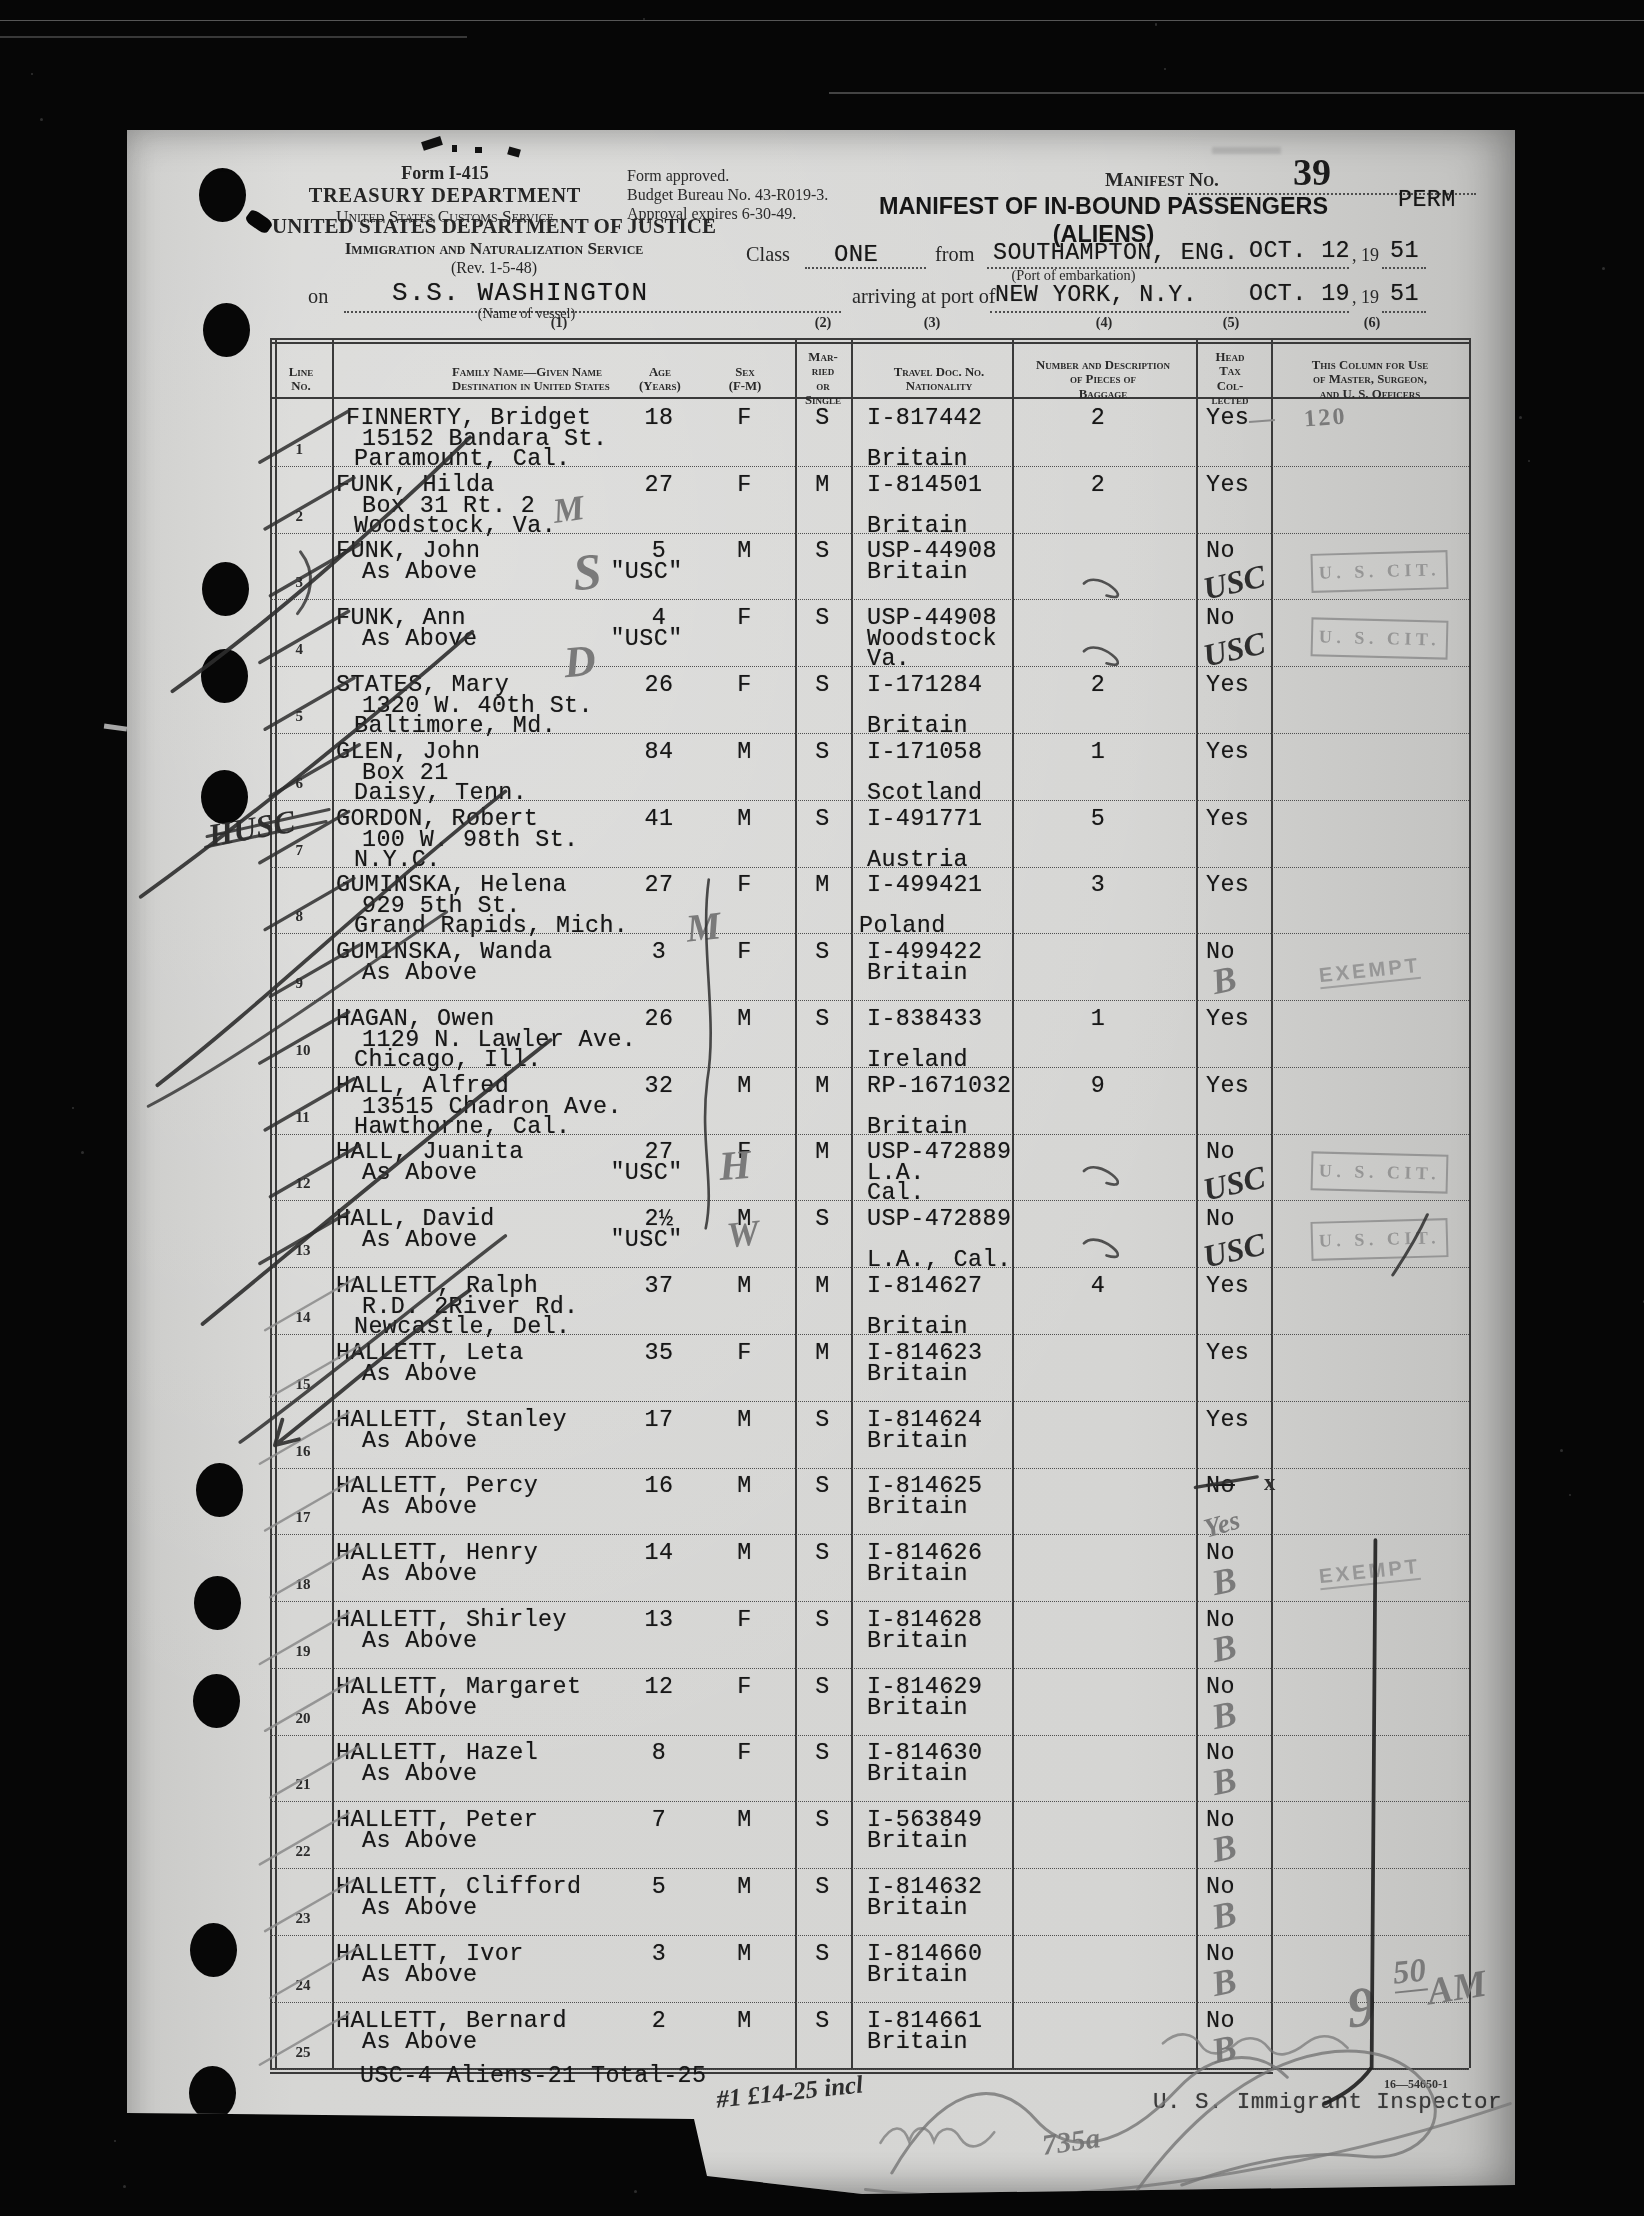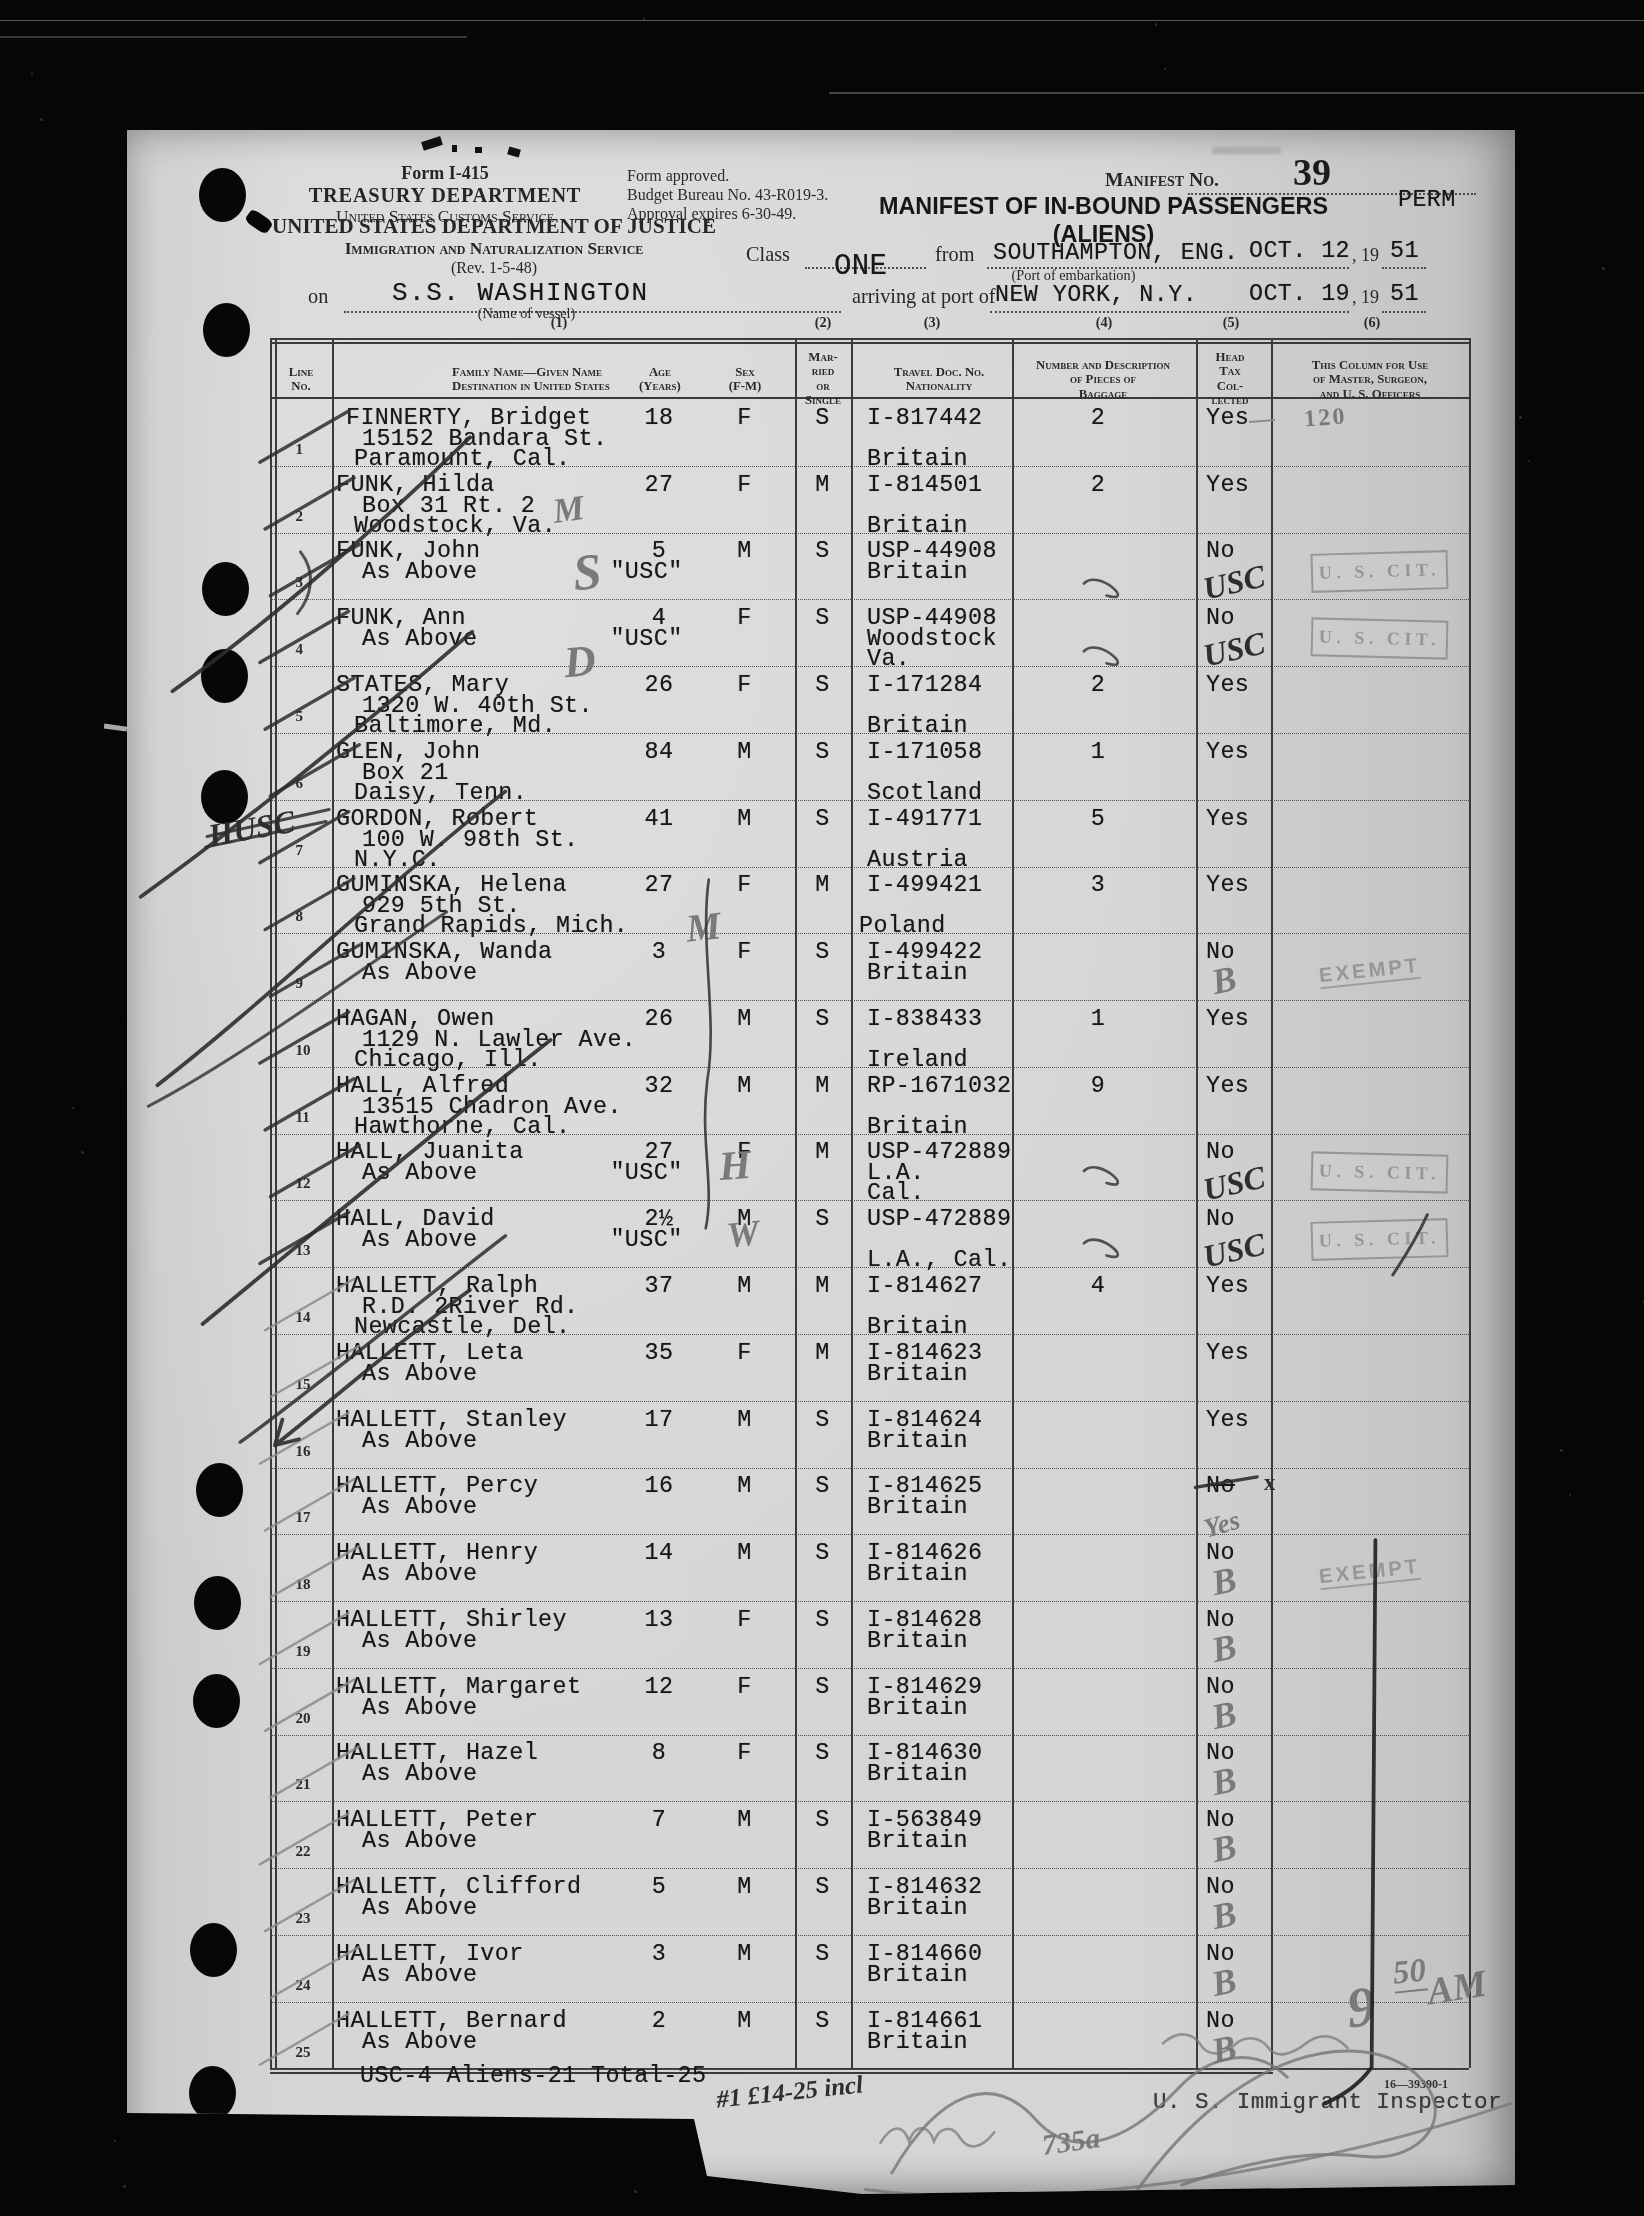--- a/index.html
+++ b/index.html
@@ -164,21 +164,21 @@
 
     <div class="abs" style="left:1085px;top:16.6px;width:69px;height:7.5px;background:#9a9a9a;opacity:.45;filter:blur(1.5px);"></div>
     <div class="abs sc pr" style="left:978px;top:39px;font-size:19.6px;font-weight:bold;">Manifest No.</div>
     <div class="abs dot" style="left:1061px;top:39px;width:288px;height:24px;"></div>
     <div class="abs" style="left:1166px;top:19.6px;font-size:38px;font-weight:bold;color:#1c1c1c;">39</div>
     <div class="abs ctr" style="left:713px;top:63px;width:527px;font-family:'Liberation Sans','DejaVu Sans',sans-serif;font-size:23.4px;font-weight:bold;color:#161616;transform:scaleY(1.06);">MANIFEST OF IN-BOUND PASSENGERS (ALIENS)</div>
     <div class="abs mono" style="left:1271px;top:57px;font-size:23.4px;">PERM</div>
 
     <div class="abs pr" style="left:619px;top:113px;font-size:20.3px;">Class</div>
     <div class="abs dot" style="left:678px;top:111px;width:121px;height:25.6px;"></div>
-    <div class="abs mono" style="left:707px;top:111px;font-size:29px;margin-top:9px;">ONE</div>
+    <div class="abs mono" style="left:707px;top:111px;font-size:24px;">ONE</div>
     <div class="abs pr" style="left:808px;top:113px;font-size:20.3px;">from</div>
     <div class="abs dot" style="left:860px;top:111px;width:362px;height:25.6px;"></div>
     <div class="abs mono" style="left:866px;top:110px;font-size:23.4px;">SOUTHAMPTON, ENG.</div>
     <div class="abs mono" style="left:1122px;top:108px;font-size:23.4px;">OCT. 12</div>
     <div class="abs pr" style="left:1225px;top:115px;font-size:18px;">, 19</div>
     <div class="abs dot" style="left:1255px;top:111px;width:44px;height:25.6px;"></div>
     <div class="abs mono" style="left:1263px;top:108px;font-size:23.4px;">51</div>
     <div class="abs ctr pr" style="left:856px;top:137px;width:181px;font-size:14.3px;">(Port of embarkation)</div>
 
     <div class="abs pr" style="left:181px;top:155px;font-size:20.3px;">on</div>
@@ -578,21 +578,21 @@
         <div class="hand pencil" style="left: 592px; top: 1011px; font-size: 41px; transform: rotate(-4deg);">H</div>
         <div class="hand pencil" style="left: 600px; top: 1083px; font-size: 36px; transform: rotate(-6deg);">W</div>
         <div class="hand pencil" style="left: 1220px; top: 1844px; font-size: 57px; transform: rotate(-6deg);">9</div>
         <div class="hand pencil" style="left: 1266px; top: 1823px; font-size: 33px; transform: rotate(-6deg); border-bottom: 2.3px solid rgb(122, 122, 122);">50</div>
         <div class="hand pencil" style="left: 1300px; top: 1835px; font-size: 38px; transform: rotate(-9deg);">AM</div>
       </div>
 
     <div class="abs mono" style="left:233px;top:1933px;font-size:23.4px;">USC-4 Aliens-21 Total-25</div>
     <div class="hand pen" style="left:589px;top:1948px;font-size:25px;transform:rotate(-6deg);">#1 £14-25 incl</div>
     <div class="hand pencil" style="left:915px;top:1995px;font-size:29px;transform:rotate(-8deg);">735a</div>
-    <div class="abs" style="left:1257px;top:1947px;font-size:12px;font-weight:bold;color:#333;">16—39390-1</div>
+    <div class="abs" style="left:1257px;top:1947px;font-size:12px;font-weight:bold;color:#333;">16—54650-1</div>
     <div class="abs mono" style="left:1026px;top:1959px;font-size:22.6px;color:#3a3a3a;">U. S. Immigrant Inspector</div>
 
     <svg id="ink" class="ink" width="1388" height="2064" viewBox="0 0 1842 2740">
         <path d="M 176,441 L 294,373" fill="none" stroke="#2e2e2e" stroke-width="4.5" stroke-linecap="round" opacity="0.85"></path>
         <path d="M 183,529.64 L 301,461.64" fill="none" stroke="#2e2e2e" stroke-width="4.5" stroke-linecap="round" opacity="0.85"></path>
         <path d="M 190,618.28 L 308,550.28" fill="none" stroke="#2e2e2e" stroke-width="4.5" stroke-linecap="round" opacity="0.85"></path>
         <path d="M 176,706.9200000000001 L 294,638.9200000000001" fill="none" stroke="#2e2e2e" stroke-width="4.5" stroke-linecap="round" opacity="0.85"></path>
         <path d="M 183,795.56 L 301,727.56" fill="none" stroke="#2e2e2e" stroke-width="4.5" stroke-linecap="round" opacity="0.85"></path>
         <path d="M 190,884.2 L 308,816.2" fill="none" stroke="#2e2e2e" stroke-width="4.5" stroke-linecap="round" opacity="0.85"></path>
         <path d="M 176,972.84 L 294,904.84" fill="none" stroke="#2e2e2e" stroke-width="4.5" stroke-linecap="round" opacity="0.85"></path>

